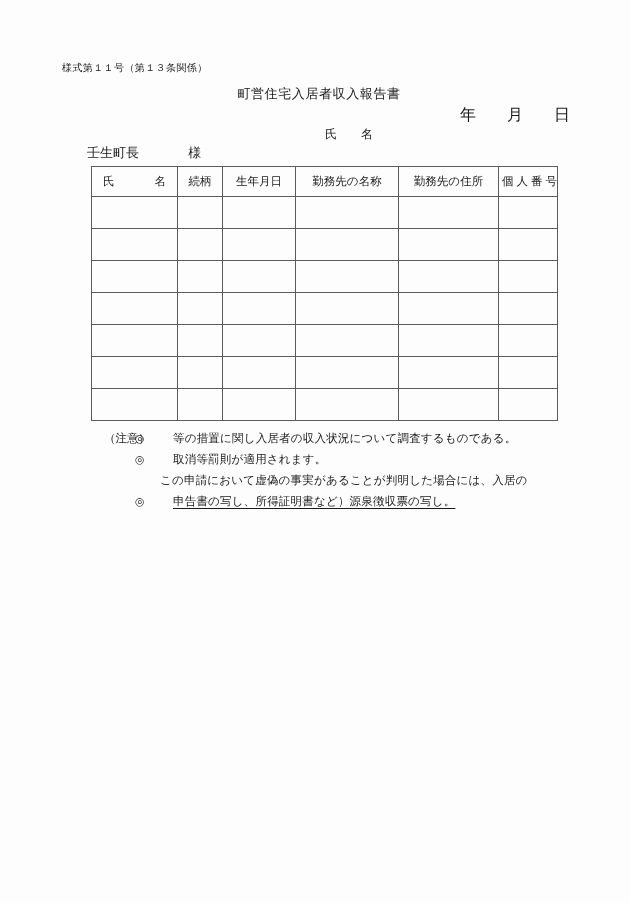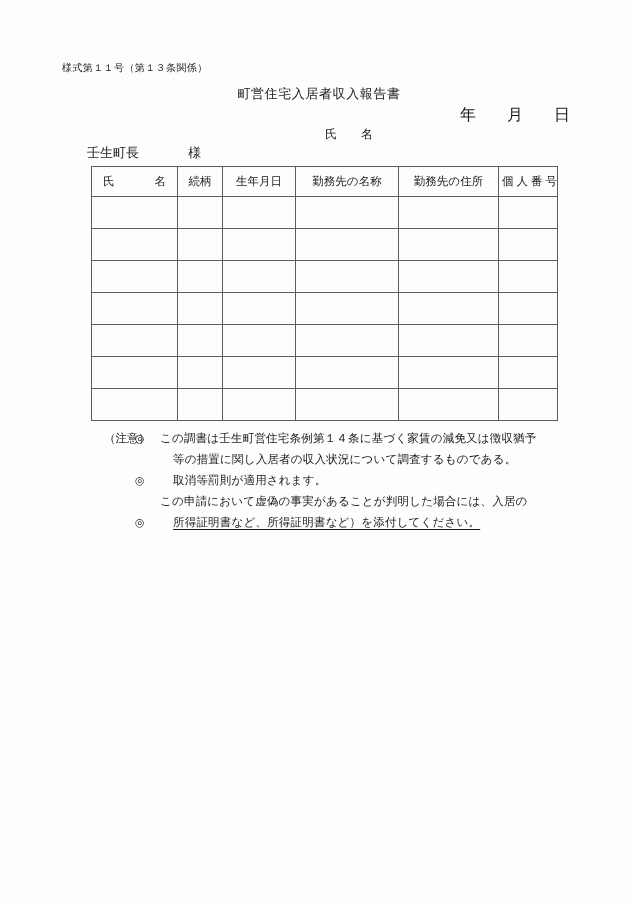--- a/index.html
+++ b/index.html
@@ -276,28 +276,27 @@
           <td></td>
         </tr>
       </tbody>
   </table>
 
   <div class="notes">
     <span class="note-head">（注意）</span>
     <ul class="note-list" id="note-list">
         <li class="note-item">
           <span class="bullet">◎</span>
-          <span class="note-line">この調書は壬生町営住宅条例第１４条に基づく家賃の減免又は徴収猶予</span>
           <span class="note-line indent">等の措置に関し入居者の収入状況について調査するものである。</span>
         </li>
         <li class="note-item">
           <span class="bullet">◎</span>
           <span class="note-line indent">取消等罰則が適用されます。</span>
           <span class="note-line">この申請において虚偽の事実があることが判明した場合には、入居の</span>
         </li>
         <li class="note-item note-underline">
           <span class="bullet">◎</span>
-          <span class="note-line indent">所得証明書など、所得証明書など）を添付してください。</span>
+          <span class="note-line indent">申告書の写し、所得証明書など）源泉徴収票の写し。</span>
         </li>
       </ul>
   </div>
 
 </div>
 
 </body></html>

